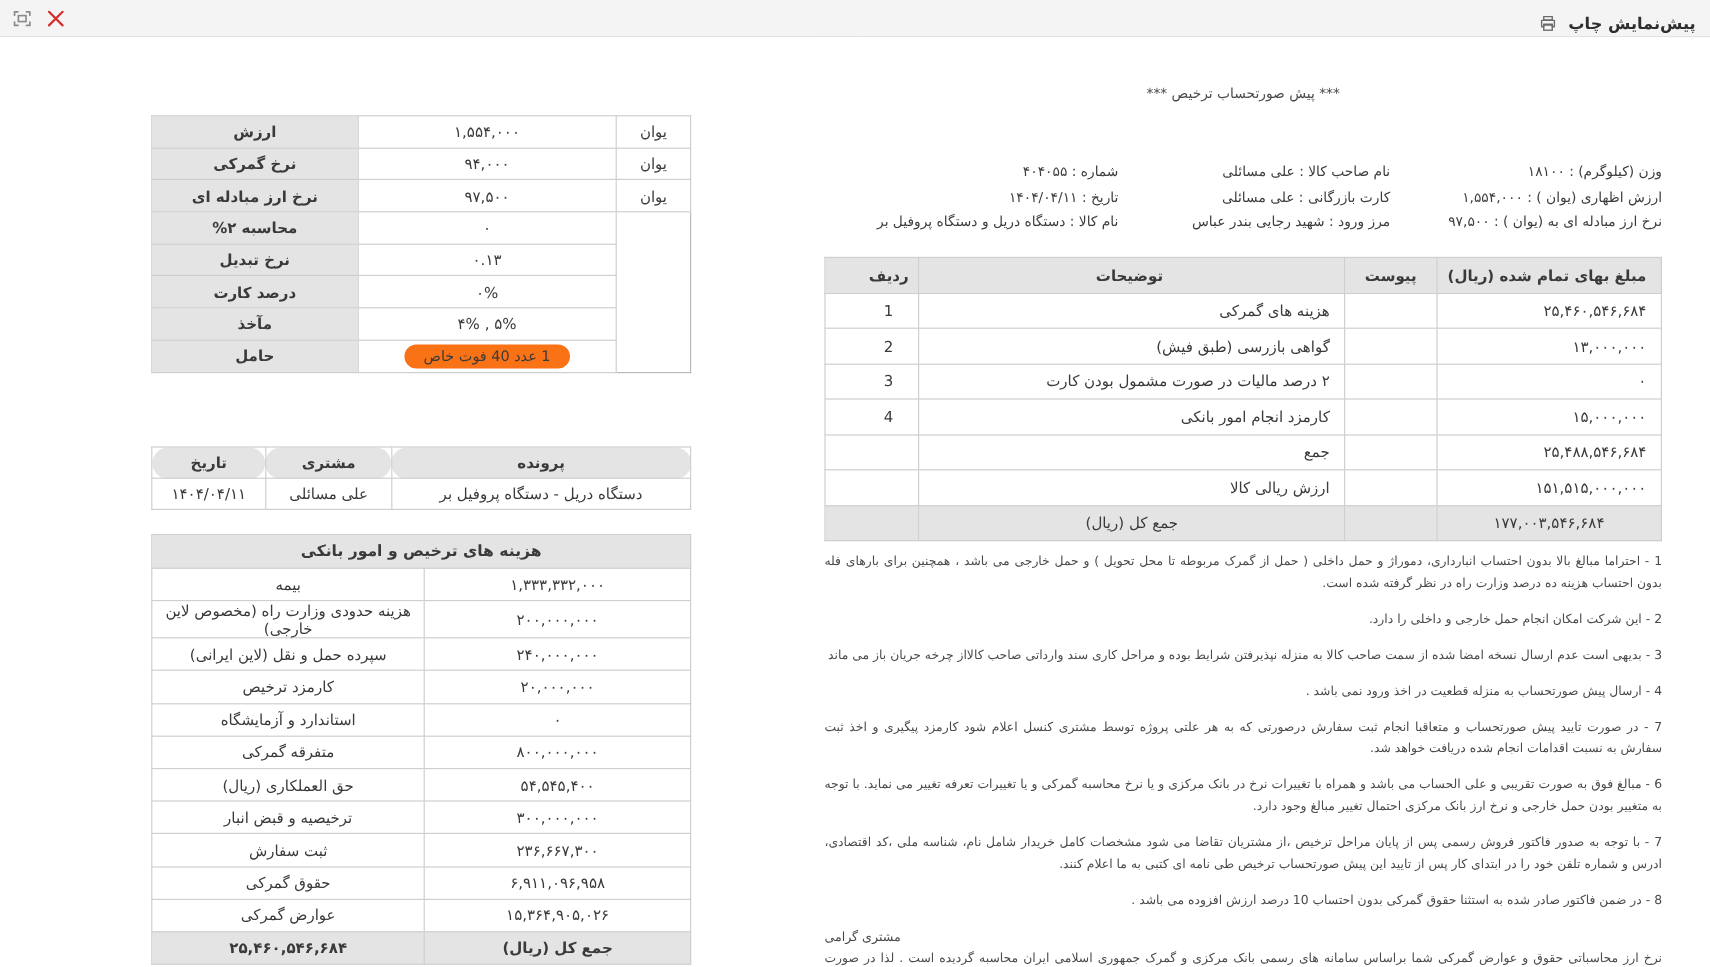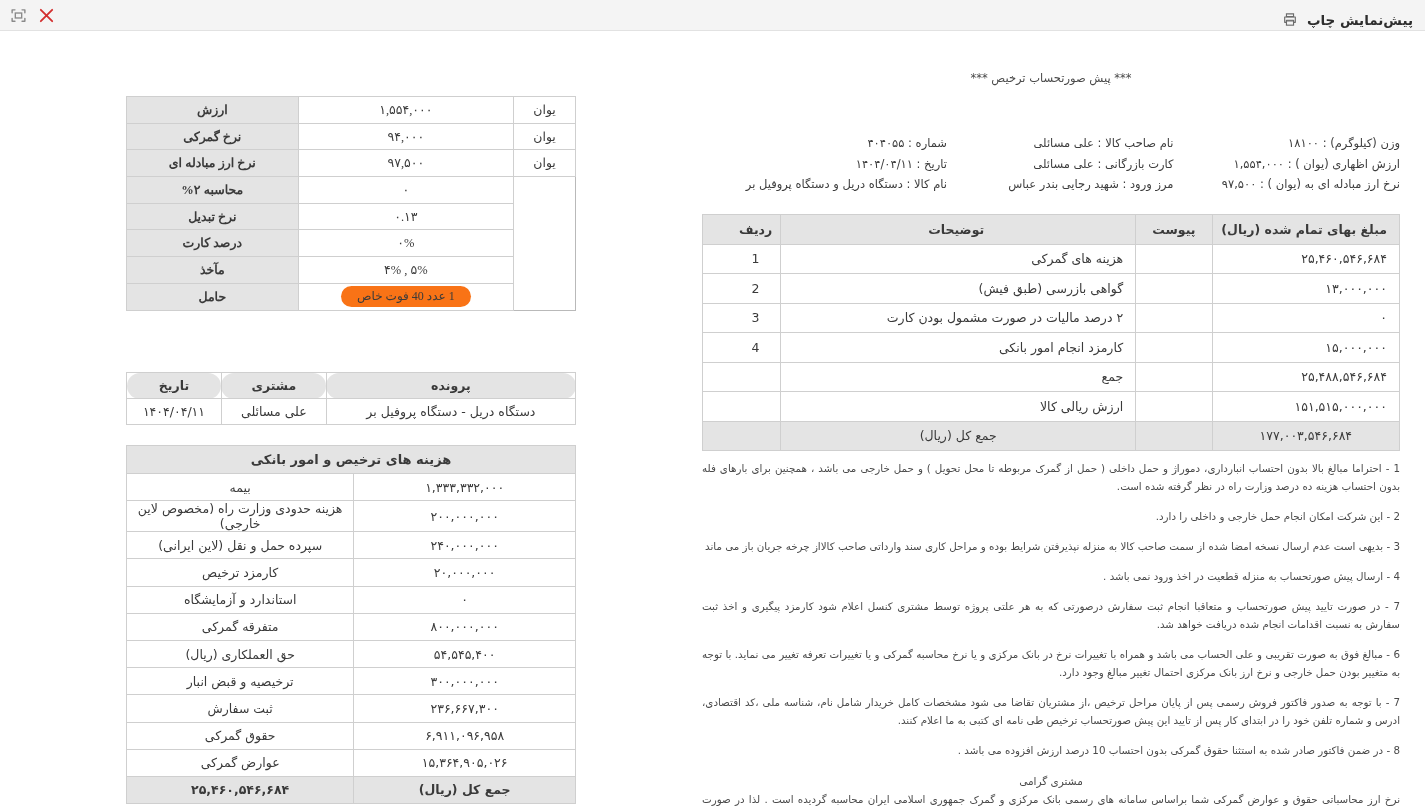--- a/index.html
+++ b/index.html
@@ -41,42 +41,42 @@
   
   #divider {
     position: absolute; left: 714px; top: 31px;
     width: 1px; height: 775px; background: #dedede;
   }
   #left-panel {
     position: absolute; left: 0; top: 31px;
     width: 714px; height: 775px; background: #fff;
   }
   #right-panel {
-    position: absolute; left: 696px; top: 31px;
+    position: absolute; left: 681px; top: 31px;
     width: 710px; height: 775px; background: #fff;
   }
 
   
   table { border-collapse: collapse; }
   .gtable { border: 1px solid #b9b9b9; }
   .gtable td, .gtable th {
     border: 1px solid #cfcfcf;
     padding: 0 8px;
     font-size: 12.5px;
     color: #3a3a3a;
     text-align: center;
     vertical-align: middle;
     font-weight: normal;
   }
   .hdr-cell { background: #e4e4e4; font-weight: bold !important; color: #2b2b2b; }
   .num { font-size: 11.5px; color: #555; letter-spacing: .2px; }
 
   
   #t1 { position: absolute; right: 138px; top: 65px; width: 450px; }
-  #t1 td { height: 26.7px; font-family: Liberation Serif, serif; }
+  #t1 td { height: 26.7px; }
   #t1 .c-label { width: 172px; }
   #t1 .c-value { width: 216px; }
   #t1 .c-unit  { width: 62px; }
   #t1 .blank-unit { border-left: none; border-bottom: none; border-top: none; border-right: none; background: transparent; }
   .pill {
     display: inline-block;
     background: #f97316;
     border-radius: 11px;
     padding: 3px 16px;
     font-size: 12px;
@@ -124,21 +124,21 @@
   #notes {
     position: absolute; top: 428px; right: 6px; width: 698px;
     display: flex; flex-direction: column;
   }
   .note {
     font-size: 10.3px; color: #4a4a4a; line-height: 1.75;
     text-align: justify; margin-bottom: 12px;
   }
   .note:last-child { margin-bottom: 0; }
   #closing { margin-top: 4px; }
-  #closing .closing-head { font-size: 10.5px; color: #4a4a4a; margin-bottom: 3px; text-align: center; }
+  #closing .closing-head { font-size: 10.5px; color: #4a4a4a; margin-bottom: 3px; text-align: left; }
   #closing .closing-body { font-size: 10.3px; color: #4a4a4a; line-height: 1.75; text-align: justify; }
 </style>
 </head>
 <body>
 
 <div id="topbar">
 
   <div id="topbar-left">
     <button class="icon-btn" aria-label="close">
       <svg class="close-x" viewBox="0 0 24 24">

